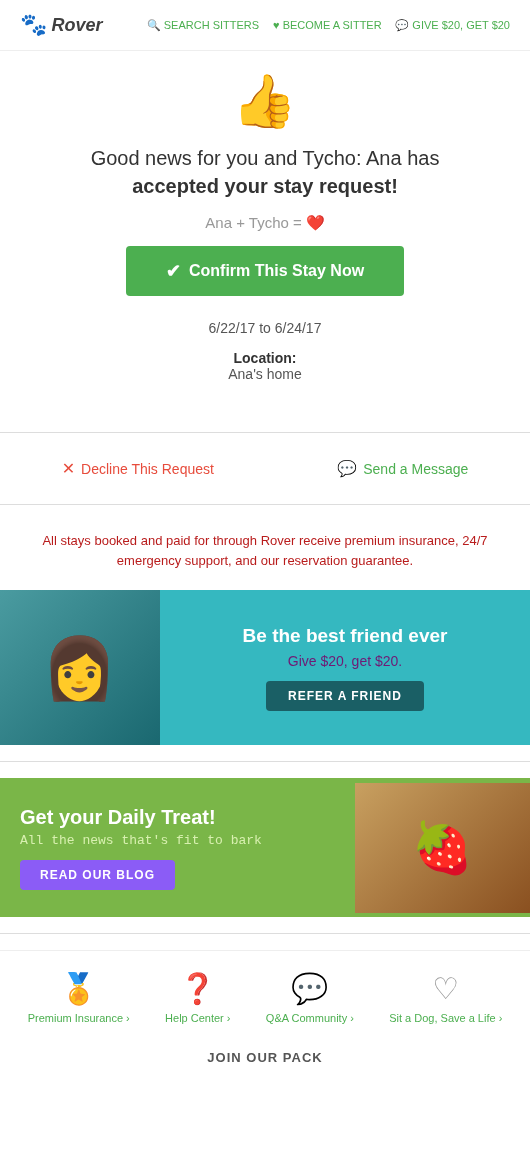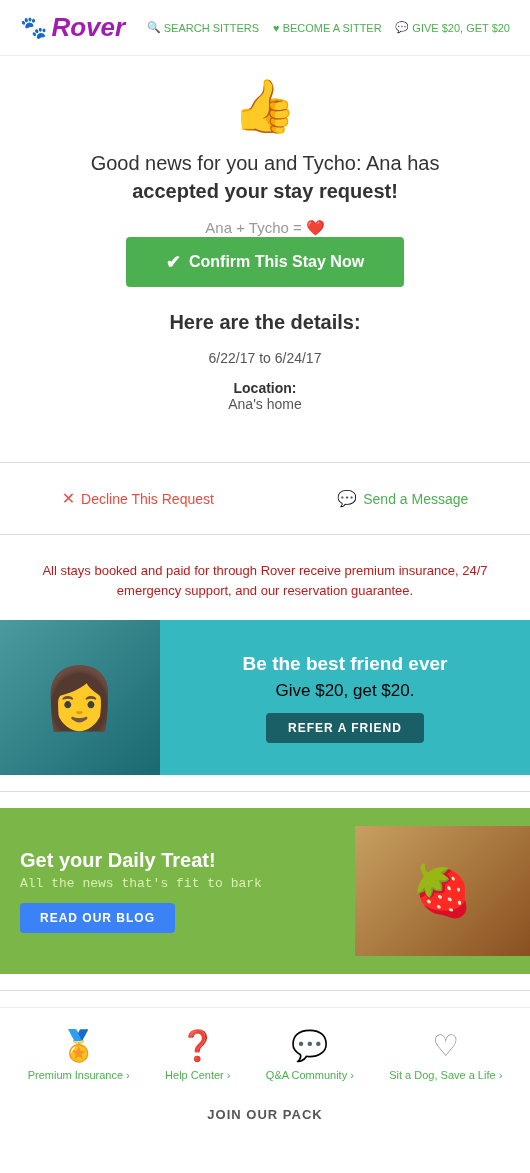--- a/index.html
+++ b/index.html
@@ -23,22 +23,22 @@
     .logo {
       display: flex;
       align-items: center;
       gap: 4px;
     }
     .logo-paw {
       color: #4caf50;
       font-size: 22px;
     }
     .logo-text {
-      color: #a21caf;
-      font-size: 26px;
+      color: #404040;
+      font-size: 18px;
       font-style: italic;
       font-weight: bold;
     }
     .nav-links {
       display: flex;
       gap: 14px;
       align-items: center;
     }
     .nav-link {
       color: #4caf50;
@@ -68,21 +68,21 @@
       font-weight: normal;
       line-height: 1.4;
       margin-bottom: 14px;
     }
     .headline strong {
       font-weight: bold;
     }
     .hearts-line {
       color: #999;
       font-size: 15px;
-      margin-bottom: 0;
+      margin-bottom: 14px;
     }
     .hearts-line .heart {
       color: #c0392b;
     }
     .confirm-btn {
       background: #4caf50;
       color: #fff;
       border: none;
       border-radius: 4px;
       padding: 14px 40px;
@@ -193,39 +193,39 @@
       text-align: center;
     }
     .refer-banner-title {
       color: #fff;
       font-size: 19px;
       font-weight: bold;
       line-height: 1.3;
       margin-bottom: 4px;
     }
     .refer-banner-sub {
-      color: #000000;
-      font-size: 17px;
+      color: #701a75;
+      font-size: 14px;
       margin-bottom: 12px;
     }
     .refer-btn {
       background: #1a5f65;
       color: #fff;
       border: none;
       border-radius: 4px;
       padding: 8px 22px;
       font-size: 12px;
       font-weight: bold;
       letter-spacing: 1px;
       cursor: pointer;
     }
     
     .blog-banner {
       width: 100%;
-      height: 166px;
+      height: 139px;
       background: #7ab648;
       display: flex;
       align-items: center;
       position: relative;
       overflow: hidden;
       margin-bottom: 10px;
     }
     .blog-banner-content {
       flex: 1;
       padding: 0 20px;
@@ -237,21 +237,21 @@
       font-weight: bold;
       margin-bottom: 4px;
     }
     .blog-banner-sub {
       color: #d8f0b0;
       font-size: 13px;
       margin-bottom: 12px;
       font-family: Liberation Mono, monospace;
     }
     .blog-btn {
-      background: #3b82f6;
+      background: #8b5cf6;
       color: #fff;
       border: none;
       border-radius: 4px;
       padding: 8px 20px;
       font-size: 12px;
       font-weight: bold;
       letter-spacing: 1px;
       cursor: pointer;
     }
     .blog-banner-img {
@@ -337,21 +337,20 @@
   </p>
   <p class="hearts-line">
     <span>Ana + Tycho =</span>
     <span class="heart"> ❤️</span>
   </p>
   <button class="confirm-btn">
     <span class="check-icon">✔</span>
     <span>Confirm This Stay Now</span>
   </button>
 
-  <h2 class="details-title">Here are the details:</h2>
 
   <div class="details-block">
     <div class="value">6/22/17 to 6/24/17</div>
   </div>
   <div class="details-block">
     <div class="label">Location:</div>
     <div class="value">Ana's home</div>
   </div>
 </div>
 

